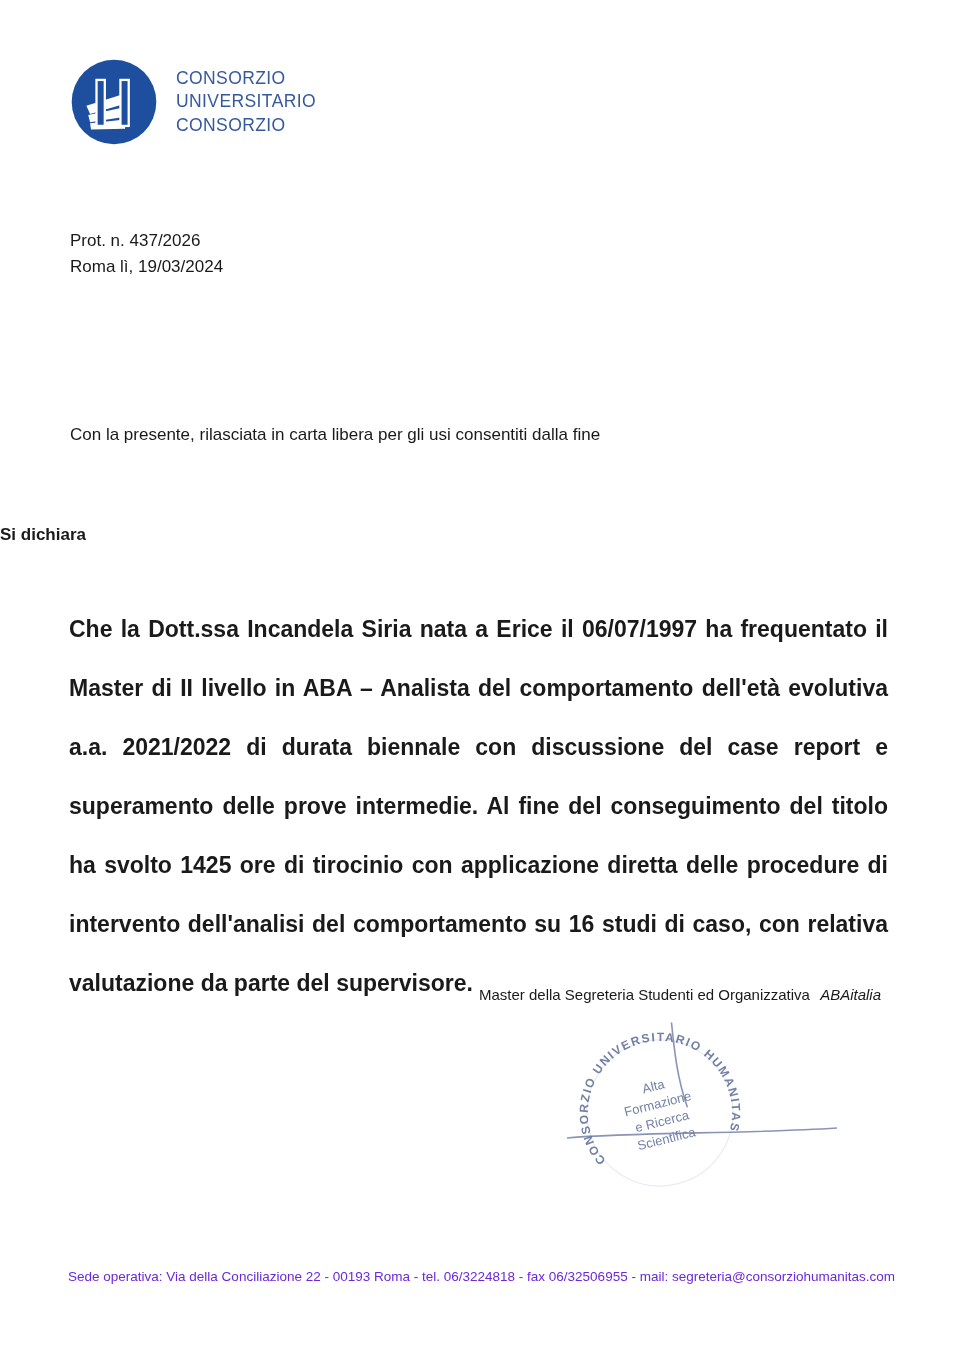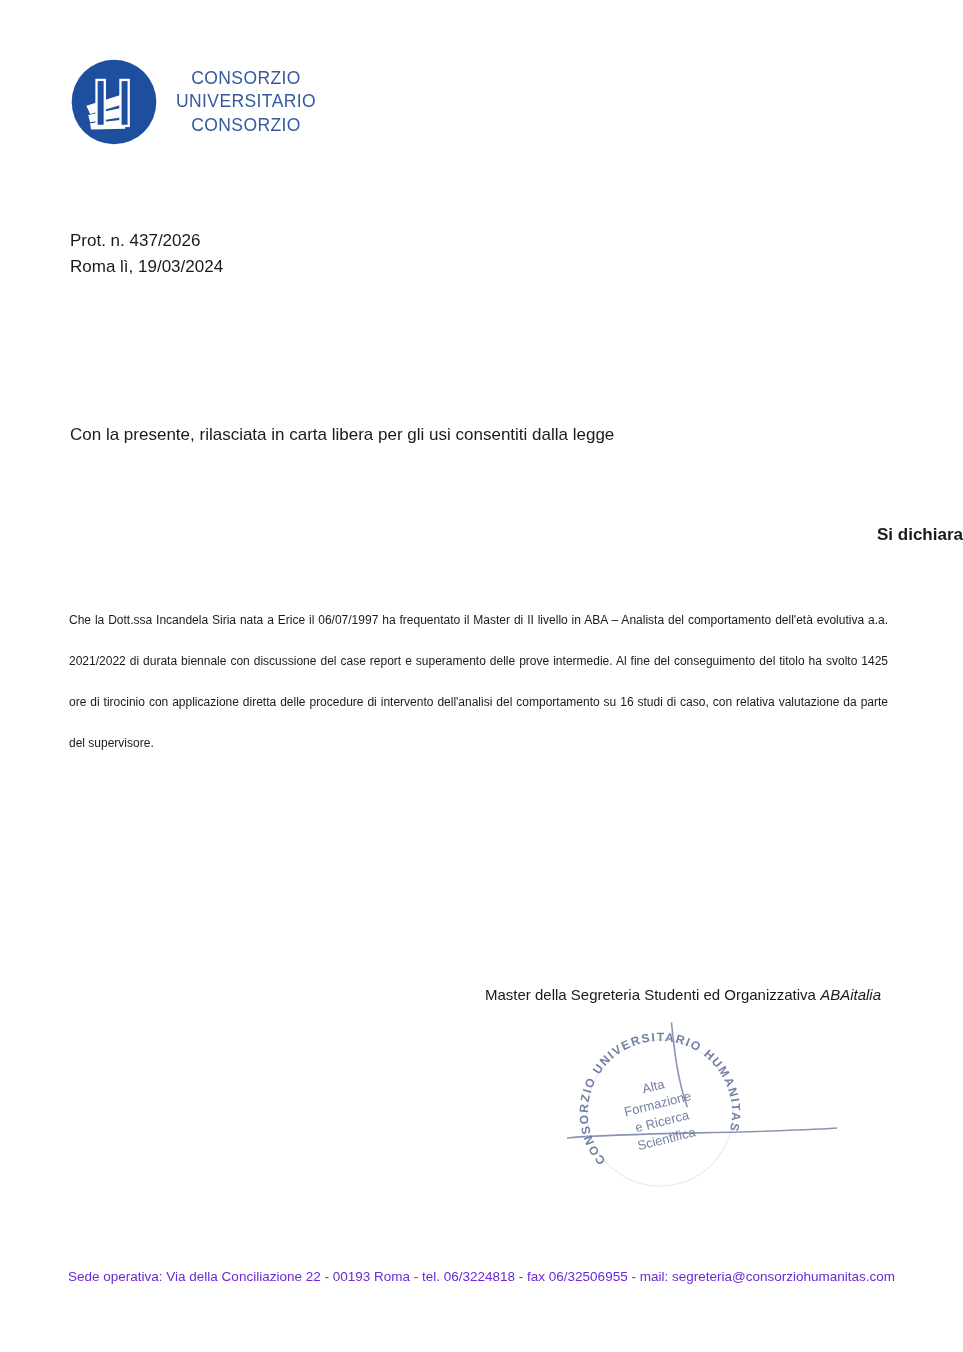--- a/index.html
+++ b/index.html
@@ -8,34 +8,34 @@
     width:963px;height:1352px;
     margin:0 auto;
     background:#ffffff;
     font-family:"Liberation Sans", sans-serif;
     color:#1a1a1a;
     overflow:hidden;
   }
   
   .logo{position:absolute;top:56px;left:68px;display:flex;align-items:center;gap:16px;}
   .logo-icon{width:92px;height:92px;flex:0 0 auto;}
-  .logo-text{color:#35599e;font-size:17.5px;line-height:1.34;letter-spacing:.4px;text-align:center;}
+  .logo-text{color:#35599e;font-size:17.5px;line-height:1.34;letter-spacing:.4px;}
   
   .prot-block{position:absolute;top:228px;left:70px;font-size:17px;line-height:1.55;}
   
   .intro{position:absolute;top:425px;left:70px;right:70px;font-size:17px;}
   
-  .declare{position:absolute;top:525px;left:0;width:100%;text-align:right;font-weight:bold;font-size:17px;}
+  .declare{position:absolute;top:525px;left:0;width:100%;text-align:left;font-weight:bold;font-size:17px;}
   
-  .para{position:absolute;left:69px;width:819px;text-align:justify;font-size:12px;line-height:41px;}
+  .para{position:absolute;left:69px;width:819px;text-align:justify;font-size:23px;line-height:59px;font-weight:bold;}
   .para1{top:600px;}
   .para2{top:841px;}
   
   .firma{position:absolute;top:986px;right:82px;font-size:15px;}
-  .firma .it{font-style:italic;}
+  .firma .it{font-style:italic;margin-left:6px;}
   
   .stamp{position:absolute;left:545px;top:1018px;width:300px;height:185px;}
   .stamp svg{width:100%;height:100%;}
   .stamp-ink{fill:#5f6f97;opacity:.88;}
   .ring-text{font-family:"Liberation Sans",sans-serif;font-size:12px;letter-spacing:1.6px;font-weight:bold;}
   .inner-text{font-family:"Liberation Sans",sans-serif;font-size:13px;text-anchor:middle;}
   .stamp-stroke{stroke:#6b79a2;stroke-width:1.6;fill:none;opacity:.8;}
   .stamp-circle{stroke:#6b79a2;fill:none;opacity:.18;}
   
   .footer{position:absolute;top:1269px;left:0;width:100%;text-align:center;color:#6d28d9;font-size:13.5px;}
@@ -61,21 +61,21 @@
       <div>UNIVERSITARIO</div>
       <div>CONSORZIO</div>
     </div>
   </div>
 
   <div class="prot-block">
     <div>Prot. n. 437/2026</div>
     <div>Roma lì, 19/03/2024</div>
   </div>
 
-  <div class="intro">Con la presente, rilasciata in carta libera per gli usi consentiti dalla legge</div>
+  <div class="intro">Con la presente, rilasciata in carta libera per gli usi consentiti dalla fine</div>
 
   <div class="declare">Si dichiara</div>
 
   <div class="para para1">Che la Dott.ssa Incandela Siria nata a Erice il 06/07/1997 ha frequentato il Master di II livello in ABA – Analista del comportamento dell'età evolutiva a.a. 2021/2022 di durata biennale con discussione del case report e superamento delle prove intermedie. Al fine del conseguimento del titolo ha svolto 1425 ore di tirocinio con applicazione diretta delle procedure di intervento dell'analisi del comportamento su 16 studi di caso, con relativa valutazione da parte del supervisore.</div>
 
   <div class="firma"><span>Master della Segreteria Studenti ed Organizzativa </span><span class="it">ABAitalia</span></div>
 
   <div class="stamp">
     <svg viewBox="0 0 300 185" aria-hidden="true">
       <defs>

